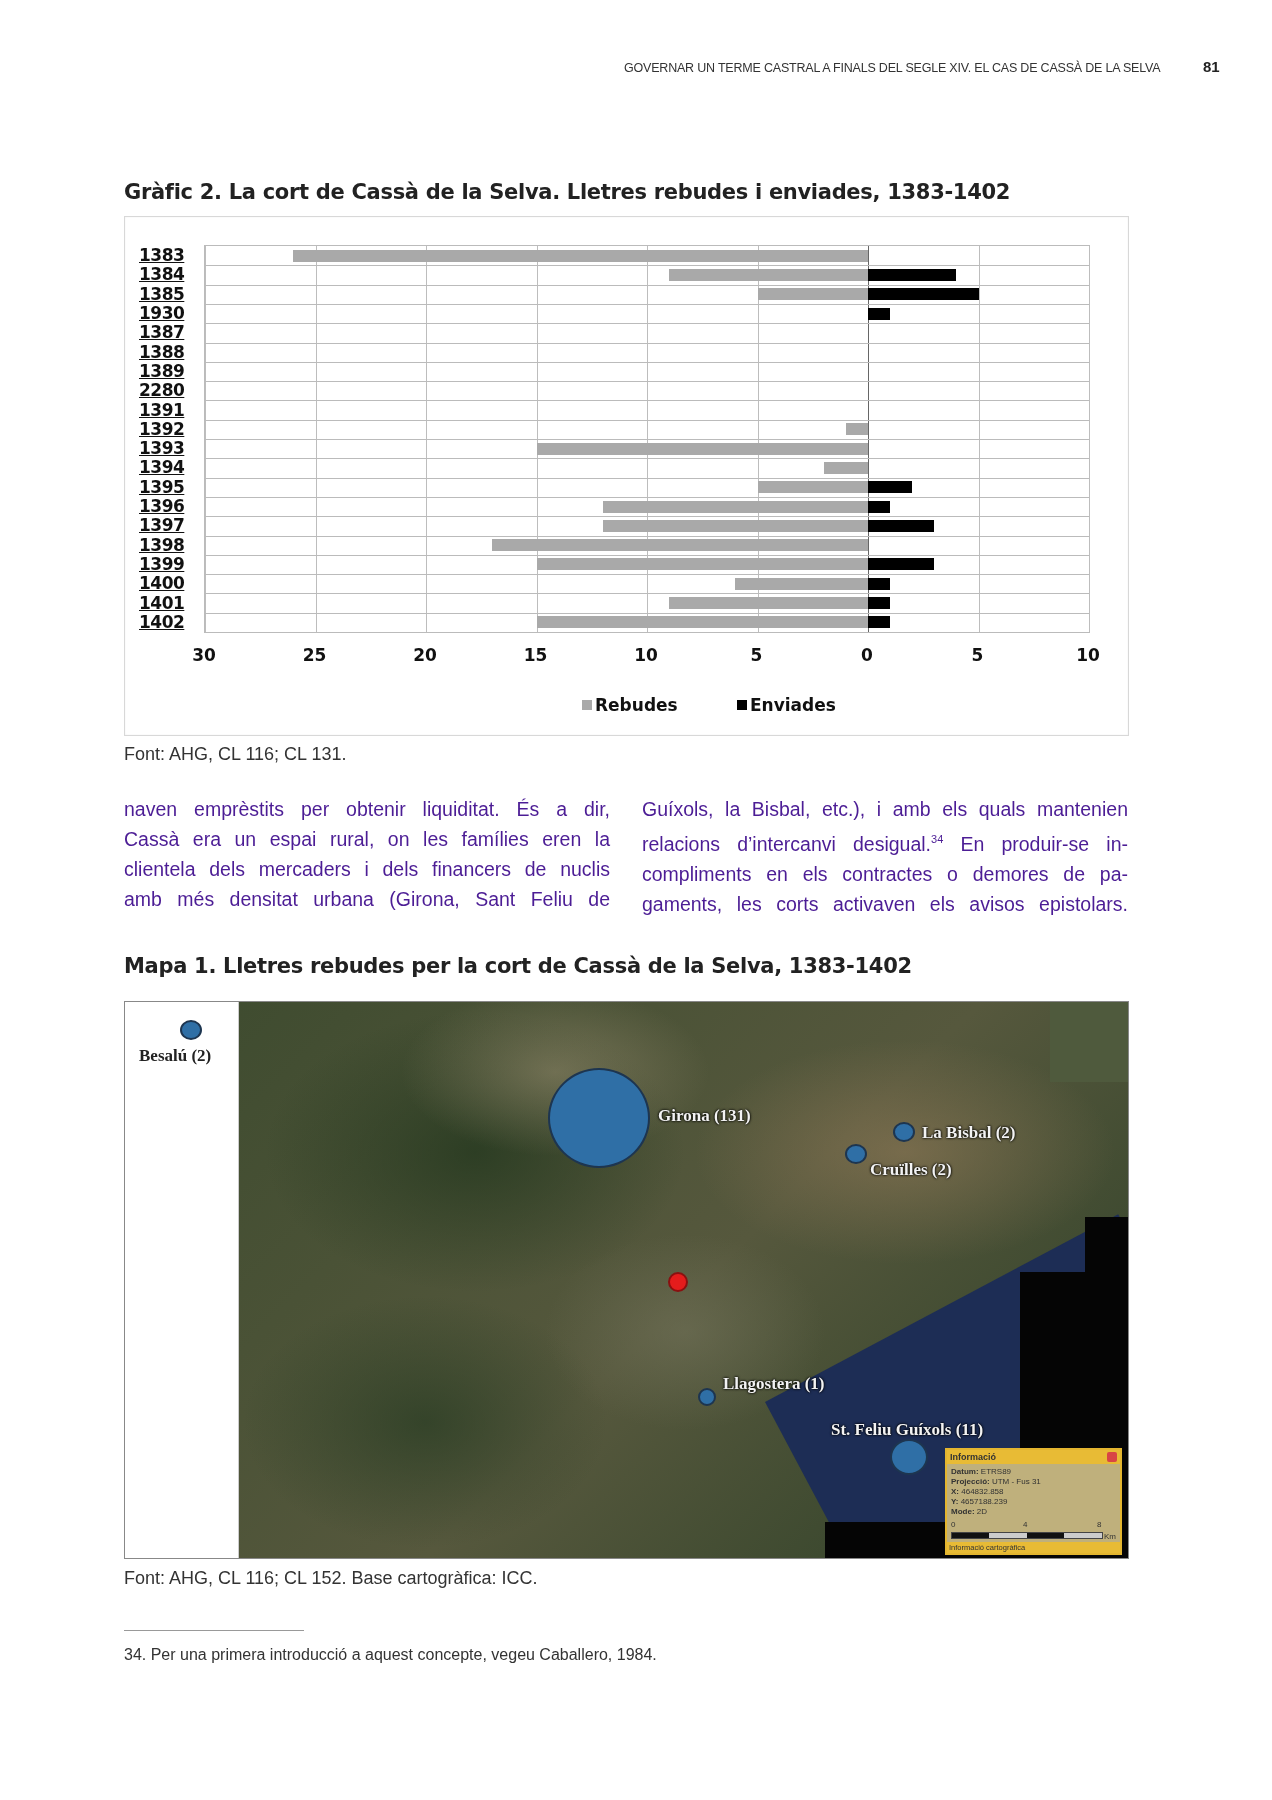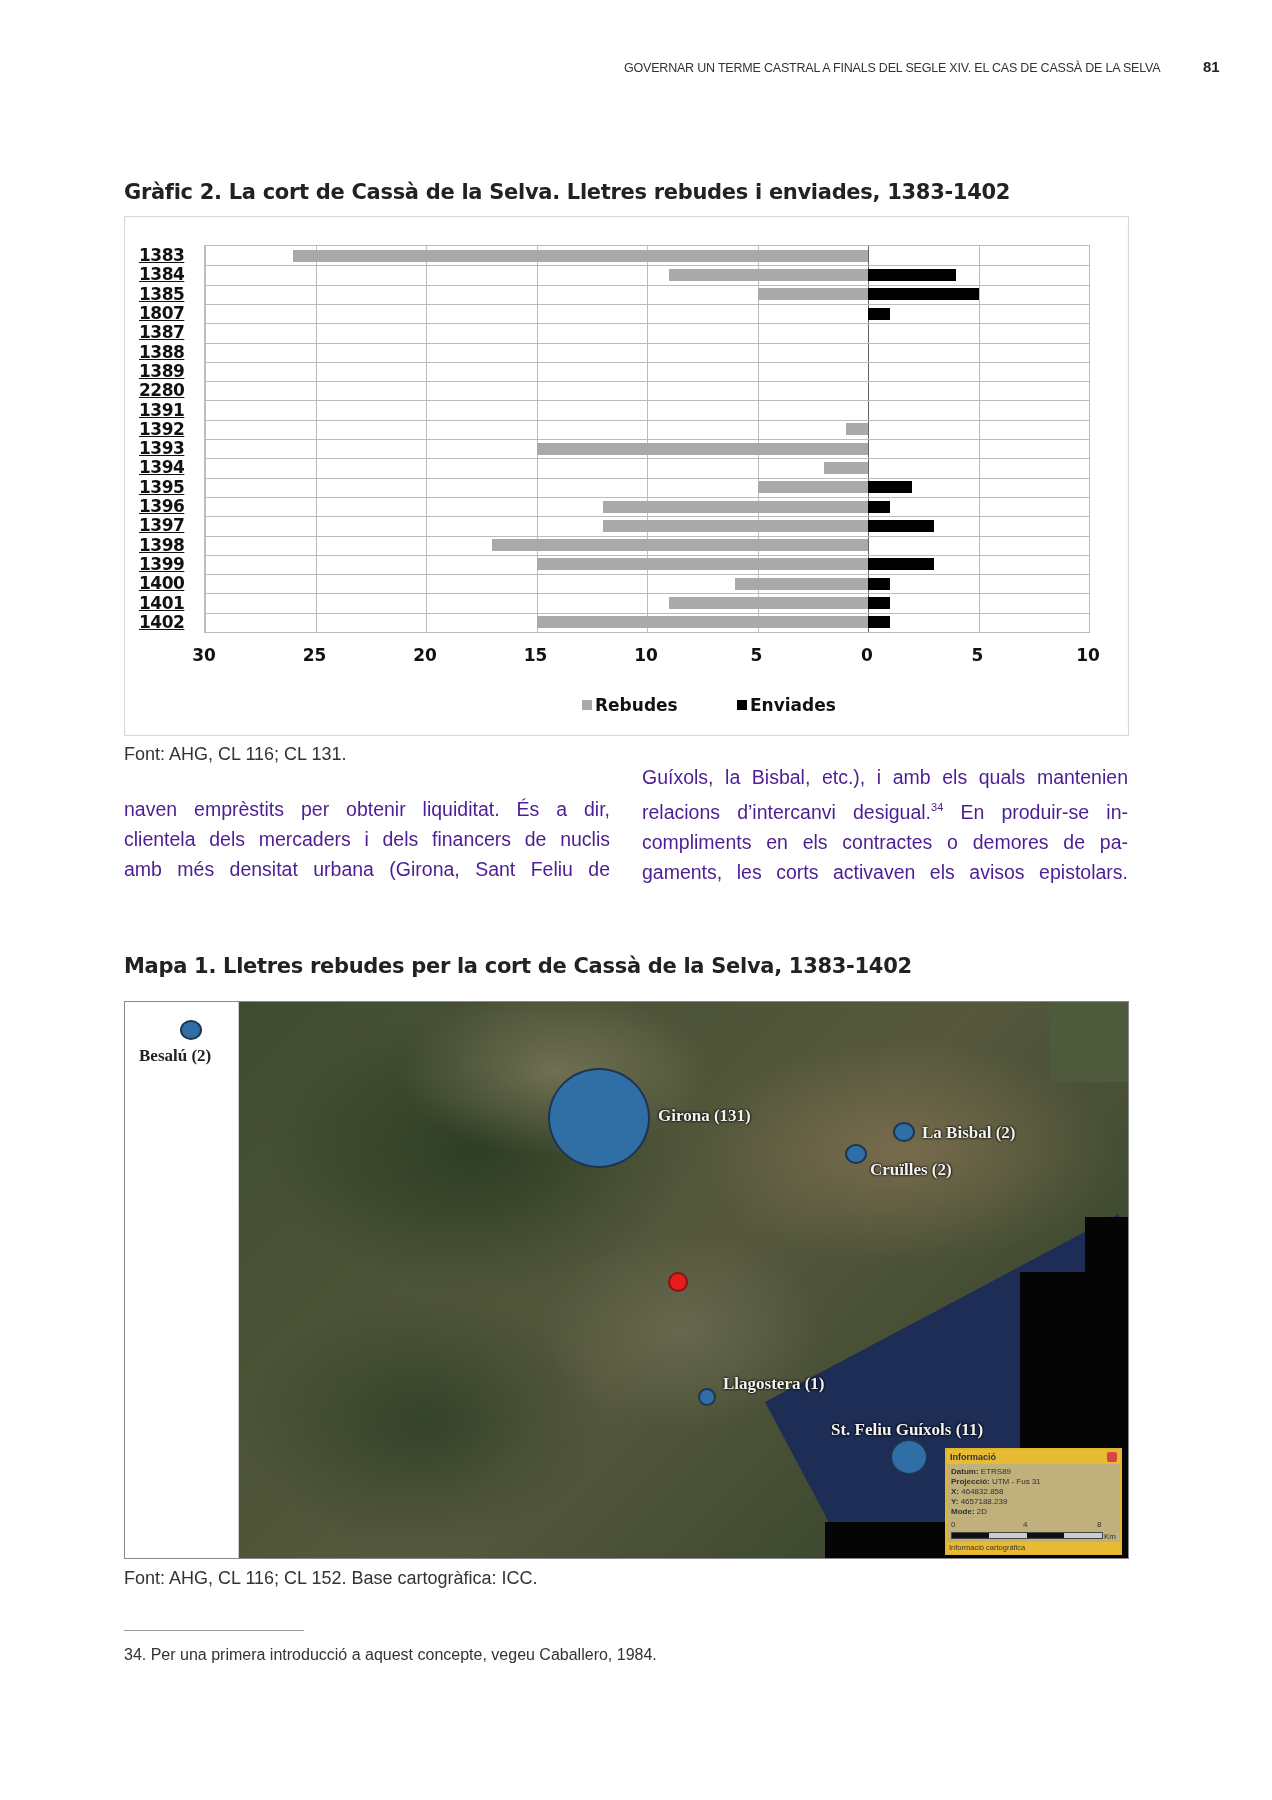--- a/index.html
+++ b/index.html
@@ -52,21 +52,21 @@
 <div class="abs running-head">GOVERNAR UN TERME CASTRAL A FINALS DEL SEGLE XIV. EL CAS DE CASSÀ DE LA SELVA</div>
 <div class="abs page-num">81</div>
 
 <div class="abs fig-title" style="left:124px;top:180px;">Gràfic 2. La cort de Cassà de la Selva. Lletres rebudes i enviades, 1383-1402</div>
 
 <div class="abs chart-frame">
   <div id="ylabels">
       <div class="ylab" style="top: 29.15px;">1383</div>
       <div class="ylab" style="top: 48.45px;">1384</div>
       <div class="ylab" style="top: 67.75px;">1385</div>
-      <div class="ylab" style="top: 87.05px;">1807</div>
+      <div class="ylab" style="top: 87.05px;">1930</div>
       <div class="ylab" style="top: 106.35px;">1387</div>
       <div class="ylab" style="top: 125.65px;">1388</div>
       <div class="ylab" style="top: 144.95px;">1389</div>
       <div class="ylab" style="top: 164.25px;">2280</div>
       <div class="ylab" style="top: 183.55px;">1391</div>
       <div class="ylab" style="top: 202.85px;">1392</div>
       <div class="ylab" style="top: 222.15px;">1393</div>
       <div class="ylab" style="top: 241.45px;">1394</div>
       <div class="ylab" style="top: 260.75px;">1395</div>
       <div class="ylab" style="top: 280.05px;">1396</div>
@@ -149,24 +149,25 @@
   <div class="legend" style="left:612px;">
     <span class="sw" style="background:#000;"></span>
     <span>Enviades</span>
   </div>
 </div>
 
 <div class="abs caption" style="left:124px;top:744px;">Font: AHG, CL 116; CL 131.</div>
 
 <div class="abs body-col" style="left:124px;top:794px;">
   <div>naven emprèstits per obtenir liquiditat. És a dir,</div>
+  <div>Cassà era un espai rural, on les famílies eren la</div>
   <div>clientela dels mercaders i dels financers de nuclis</div>
   <div>amb més densitat urbana (Girona, Sant Feliu de</div>
 </div>
-<div class="abs body-col" style="left:642px;top:762px;">
+<div class="abs body-col" style="left:642px;top:794px;">
   <div>Guíxols, la Bisbal, etc.), i amb els quals mantenien</div>
   <div><span>relacions d’intercanvi desigual.</span><sup style="font-size:11px;">34</sup><span> En produir-se in-</span></div>
   <div>compliments en els contractes o demores de pa-</div>
   <div>gaments, les corts activaven els avisos epistolars.</div>
 </div>
 
 <div class="abs fig-title" style="left:124px;top:954px;">Mapa 1. Lletres rebudes per la cort de Cassà de la Selva, 1383-1402</div>
 
 <div class="abs map">
   <div class="map-legend-panel"></div>

